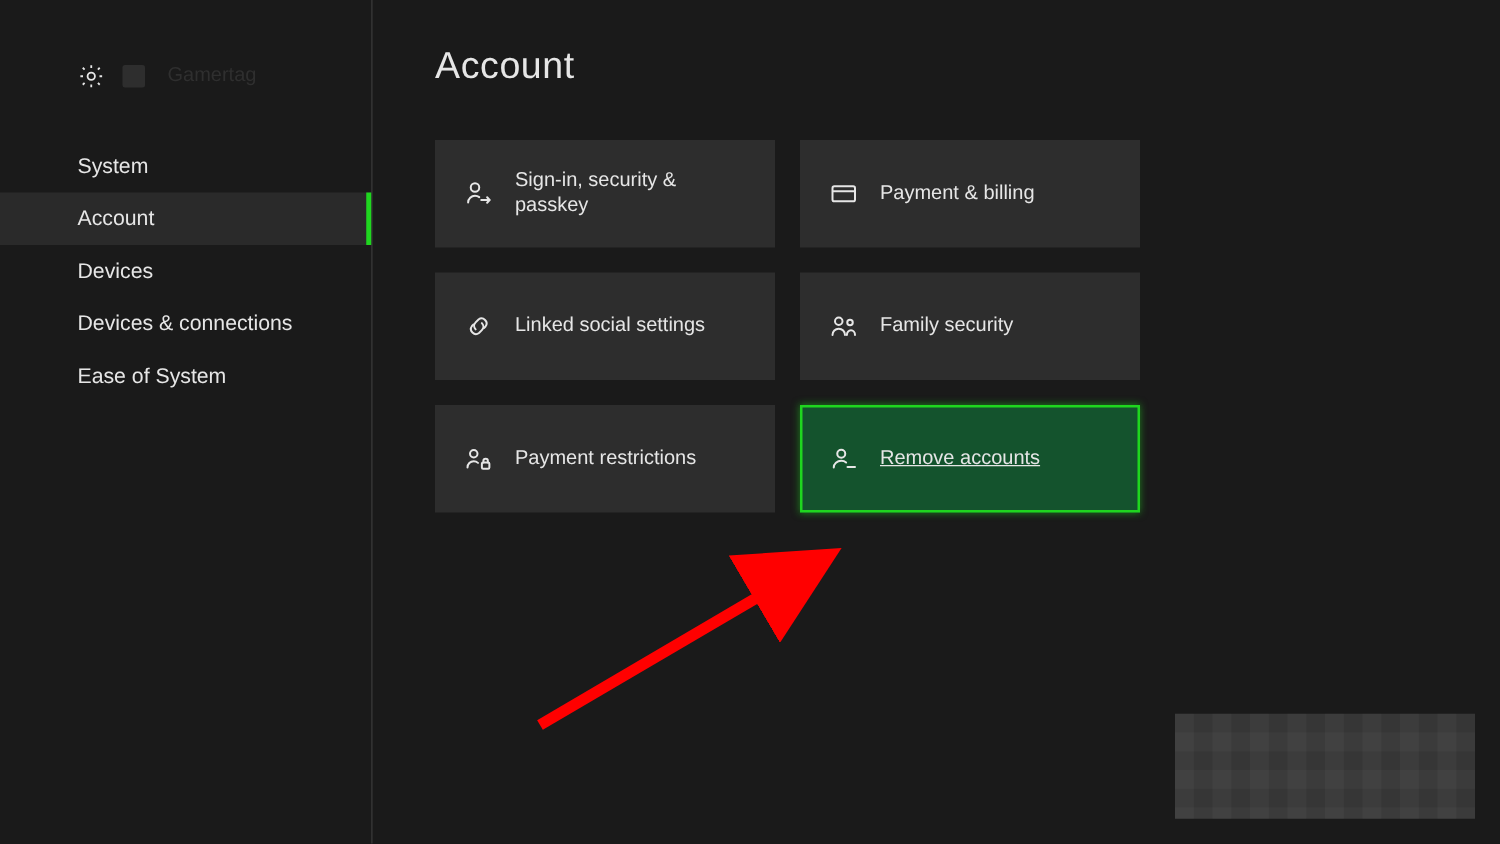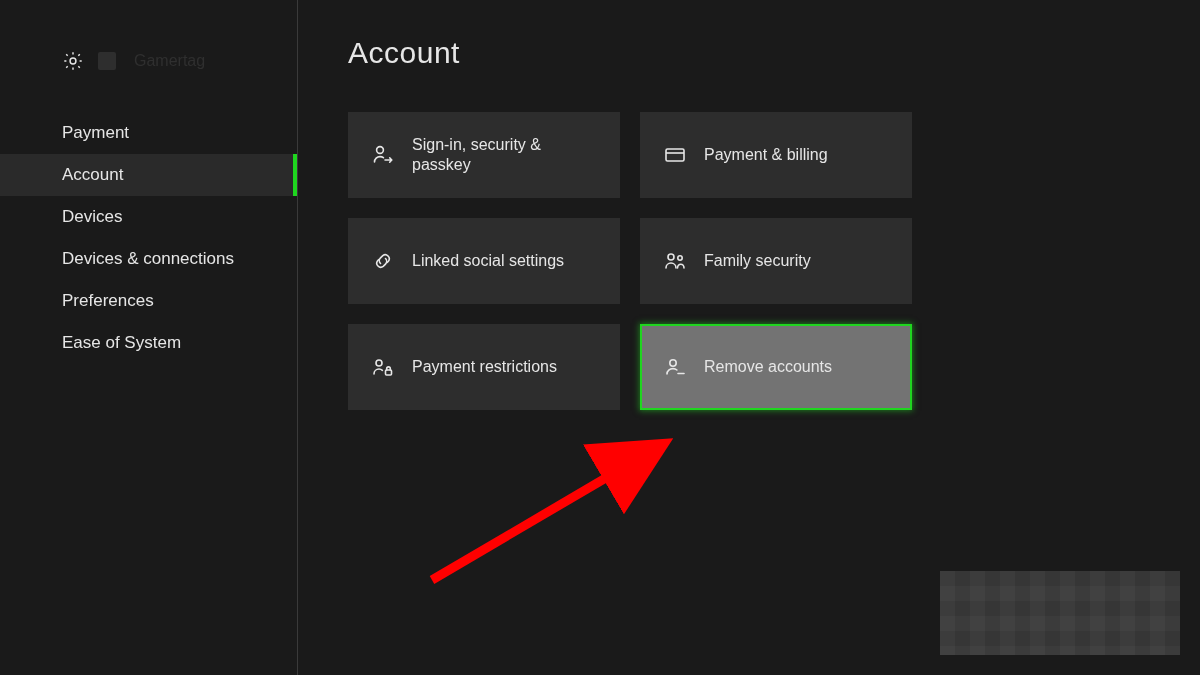--- a/index.html
+++ b/index.html
@@ -93,22 +93,23 @@
     display: flex;
     align-items: center;
     padding: 0 20px;
     gap: 16px;
     cursor: pointer;
     border: 2px solid transparent;
     box-sizing: border-box;
   }
   .tile.highlight {
     border: 2px solid #1fd61f;
-    background: #737373;
+    background: #14532d;
     box-shadow: 0 0 6px 1px rgba(31,214,31,0.5);
+    text-decoration: underline;
   }
   .tile-icon {
     width: 26px;
     height: 26px;
     flex: 0 0 26px;
     display: flex;
     align-items: center;
     justify-content: center;
   }
   .tile-label {
@@ -146,33 +147,30 @@
         <svg class="gear-svg" viewBox="0 0 24 24" fill="none" stroke="#e6e6e6" stroke-width="1.6">
           <circle cx="12" cy="12" r="3.2"></circle>
           <path d="M12 2.5v2.3M12 19.2v2.3M4.6 4.6l1.6 1.6M17.8 17.8l1.6 1.6M2.5 12h2.3M19.2 12h2.3M4.6 19.4l1.6-1.6M17.8 6.2l1.6-1.6"></path>
         </svg>
       </span>
       <span class="profile-chip"></span>
       <span class="profile-name">Gamertag</span>
     </div>
     <nav class="nav">
       <div class="nav-item">
-          <span>Payment</span>
+          <span>System</span>
         </div>
       <div class="nav-item selected">
           <span>Account</span>
         </div>
       <div class="nav-item">
           <span>Devices</span>
         </div>
       <div class="nav-item">
           <span>Devices &amp; connections</span>
-        </div>
-      <div class="nav-item">
-          <span>Preferences</span>
         </div>
       <div class="nav-item">
           <span>Ease of System</span>
         </div>
     </nav>
   </aside>
 
   <main class="main">
     <h1 class="page-title">Account</h1>
 

